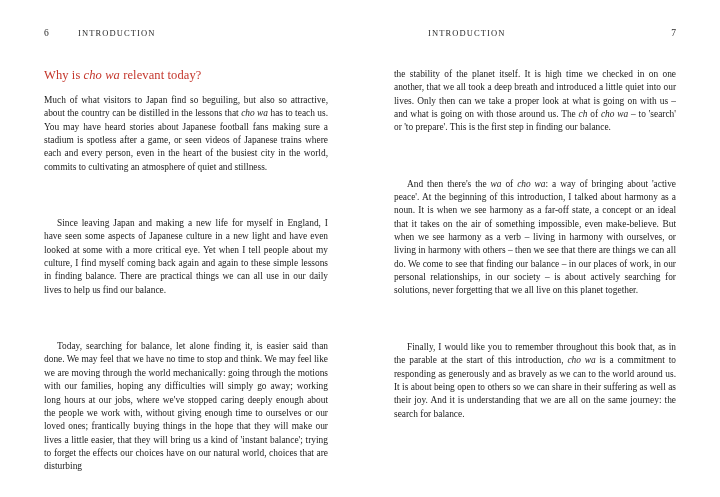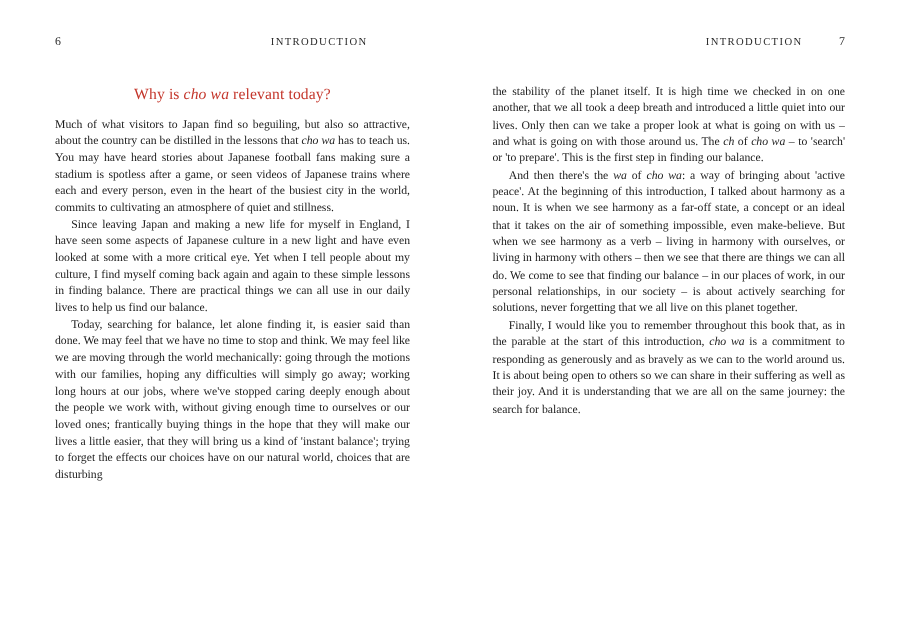--- a/index.html
+++ b/index.html
@@ -48,51 +48,52 @@
     height: 14px;
     margin-bottom: 26px;
   }
   .running-head .folio {
     font-size: 9.5px;
     letter-spacing: 0;
     width: 34px;
   }
   .running-head .title {
     flex: 1;
-    text-align: right;
+    text-align: left;
   }
   .running-head.right-head .folio {
     text-align: right;
   }
   .head-spacer {
     width: 34px;
   }
   h2.section-title {
     font-family: "Liberation Serif", serif;
     font-size: 12.5px;
     font-weight: normal;
     color: #c4362b;
     margin: 16px 0 11px 0;
-    text-align: center;
+    text-align: left;
     letter-spacing: 0.1px;
   }
   h2.section-title em {
     font-style: italic;
   }
   p.body {
     margin: 0;
     font-size: 9.4px;
     line-height: 13.35px;
     text-align: justify;
     text-justify: inter-word;
     hyphens: manual;
     color: #1b1b1b;
   }
   p.body + p.body {
     text-indent: 13px;
+    margin-top: 43px;
   }
   p.body em {
     font-style: italic;
   }
   .col-text {
     width: 100%;
   }
 </style>
 </head>
 <body>

